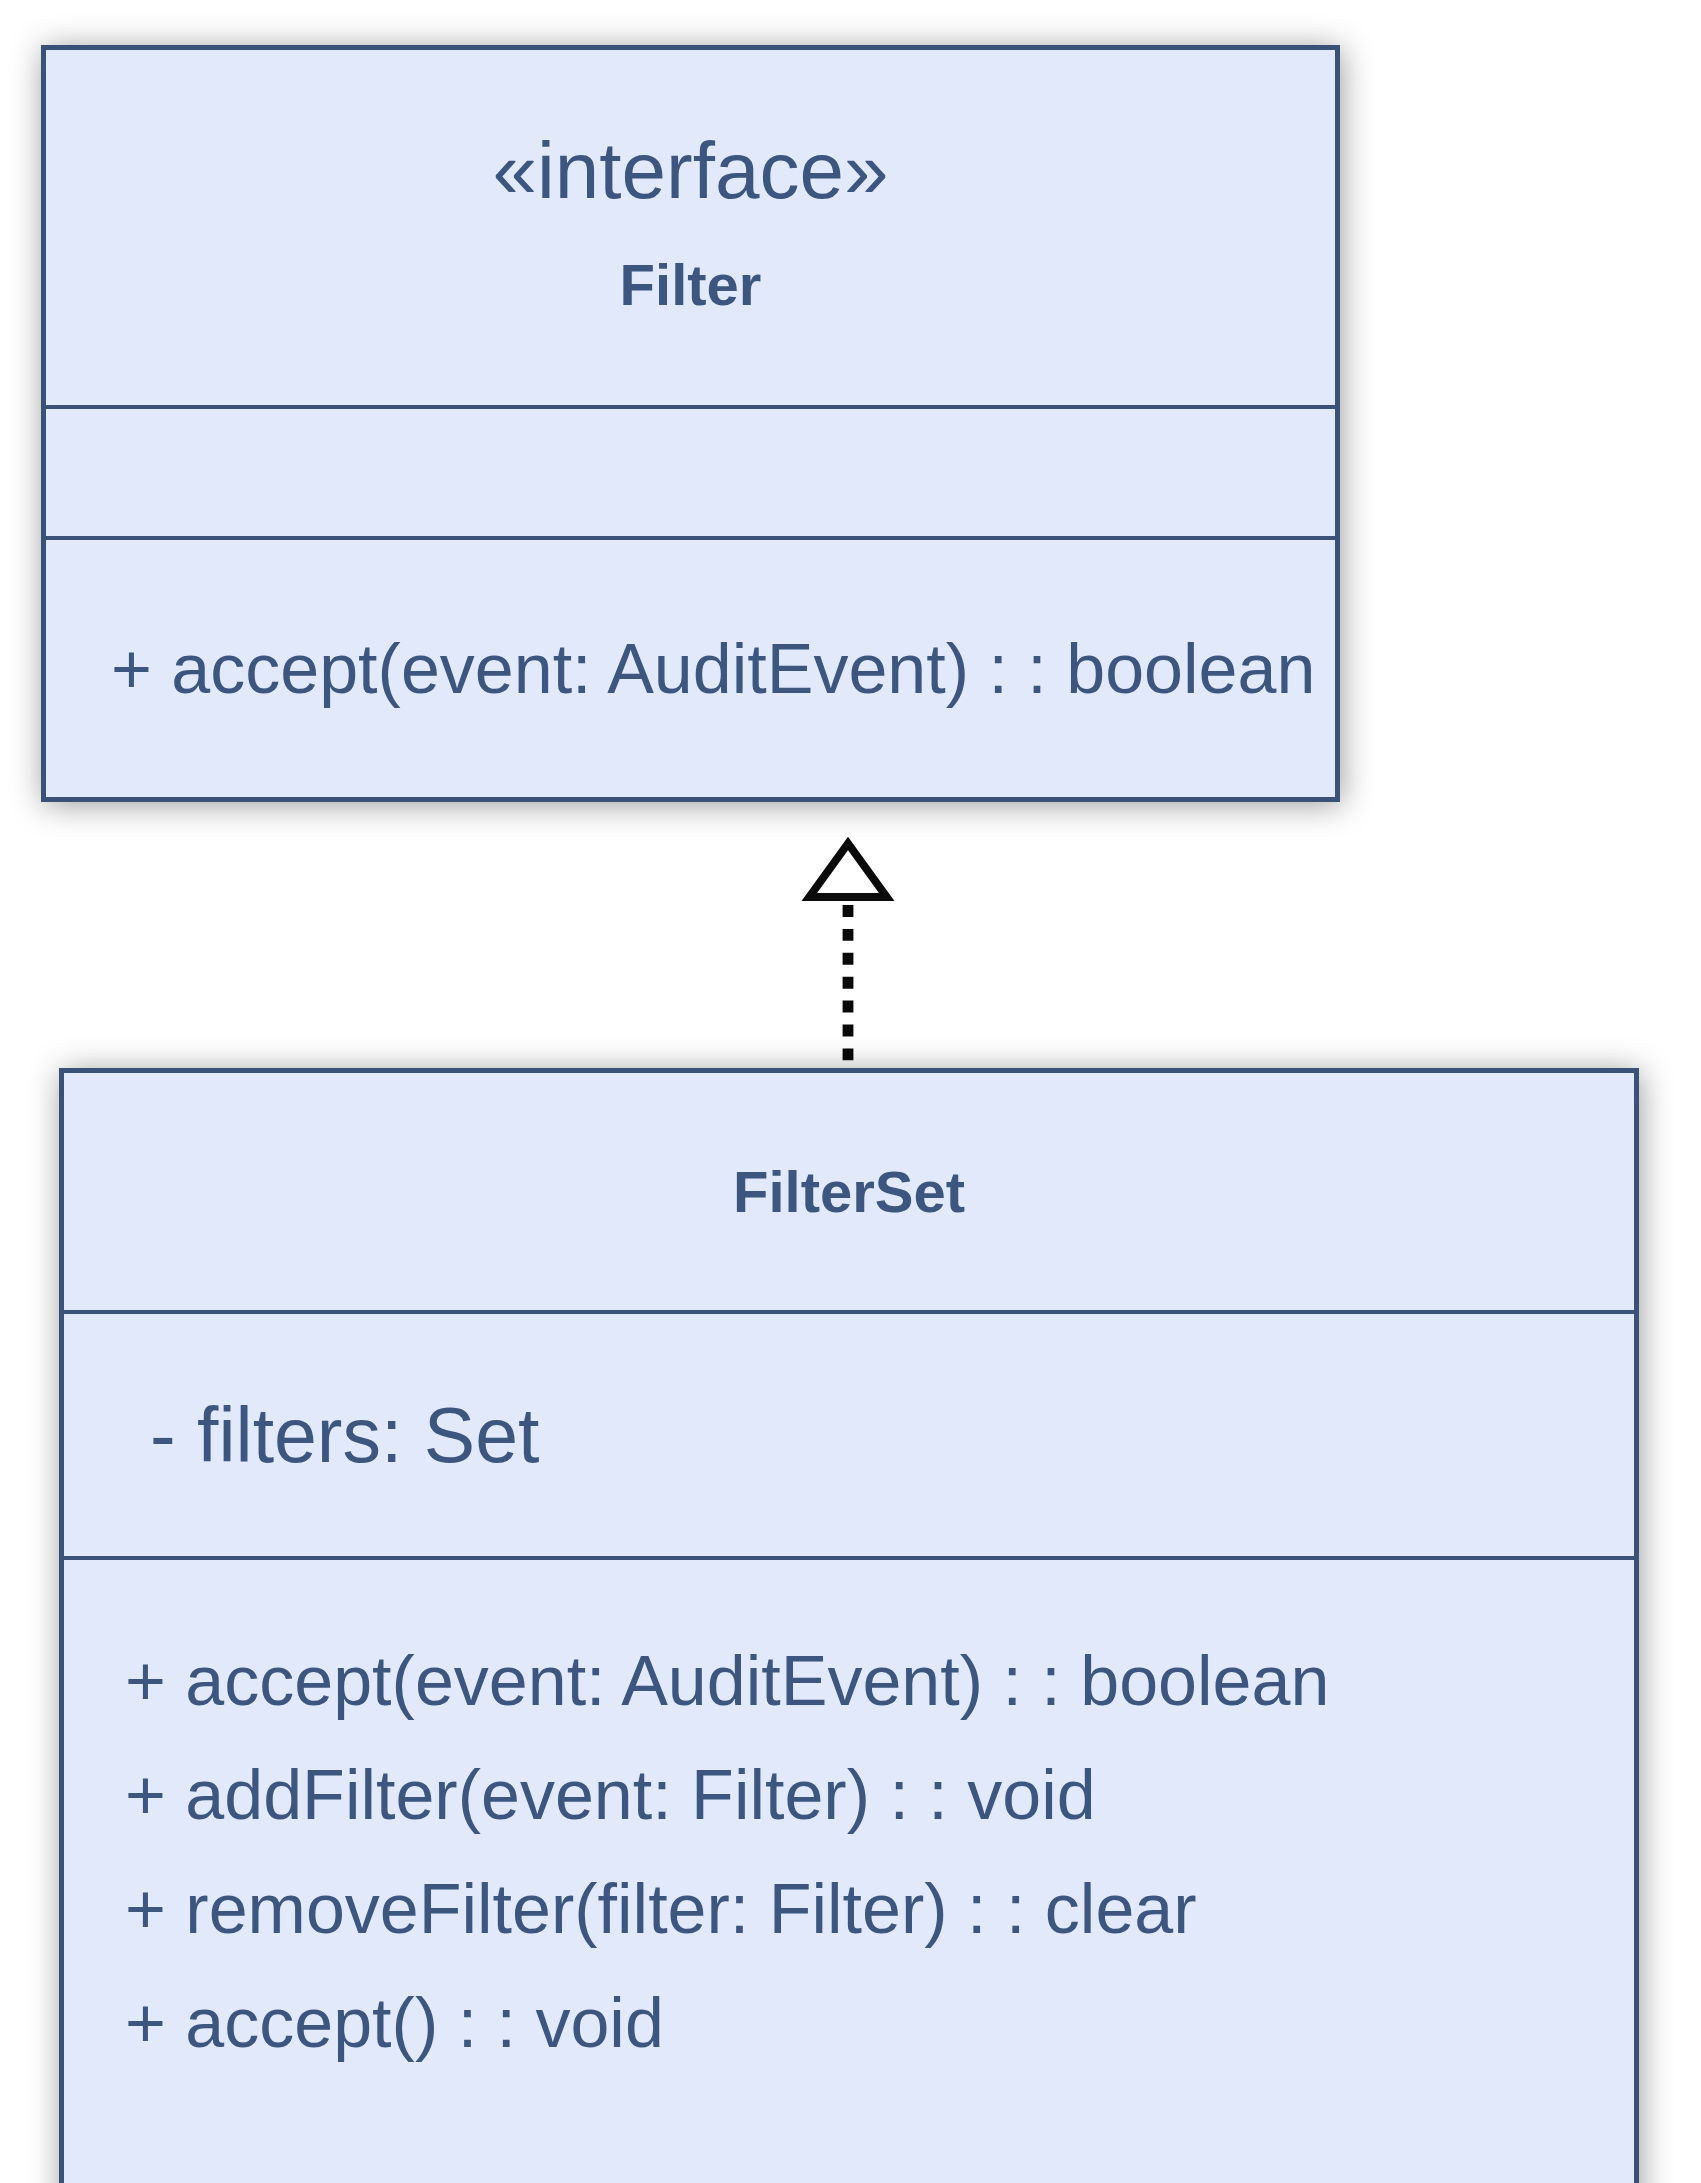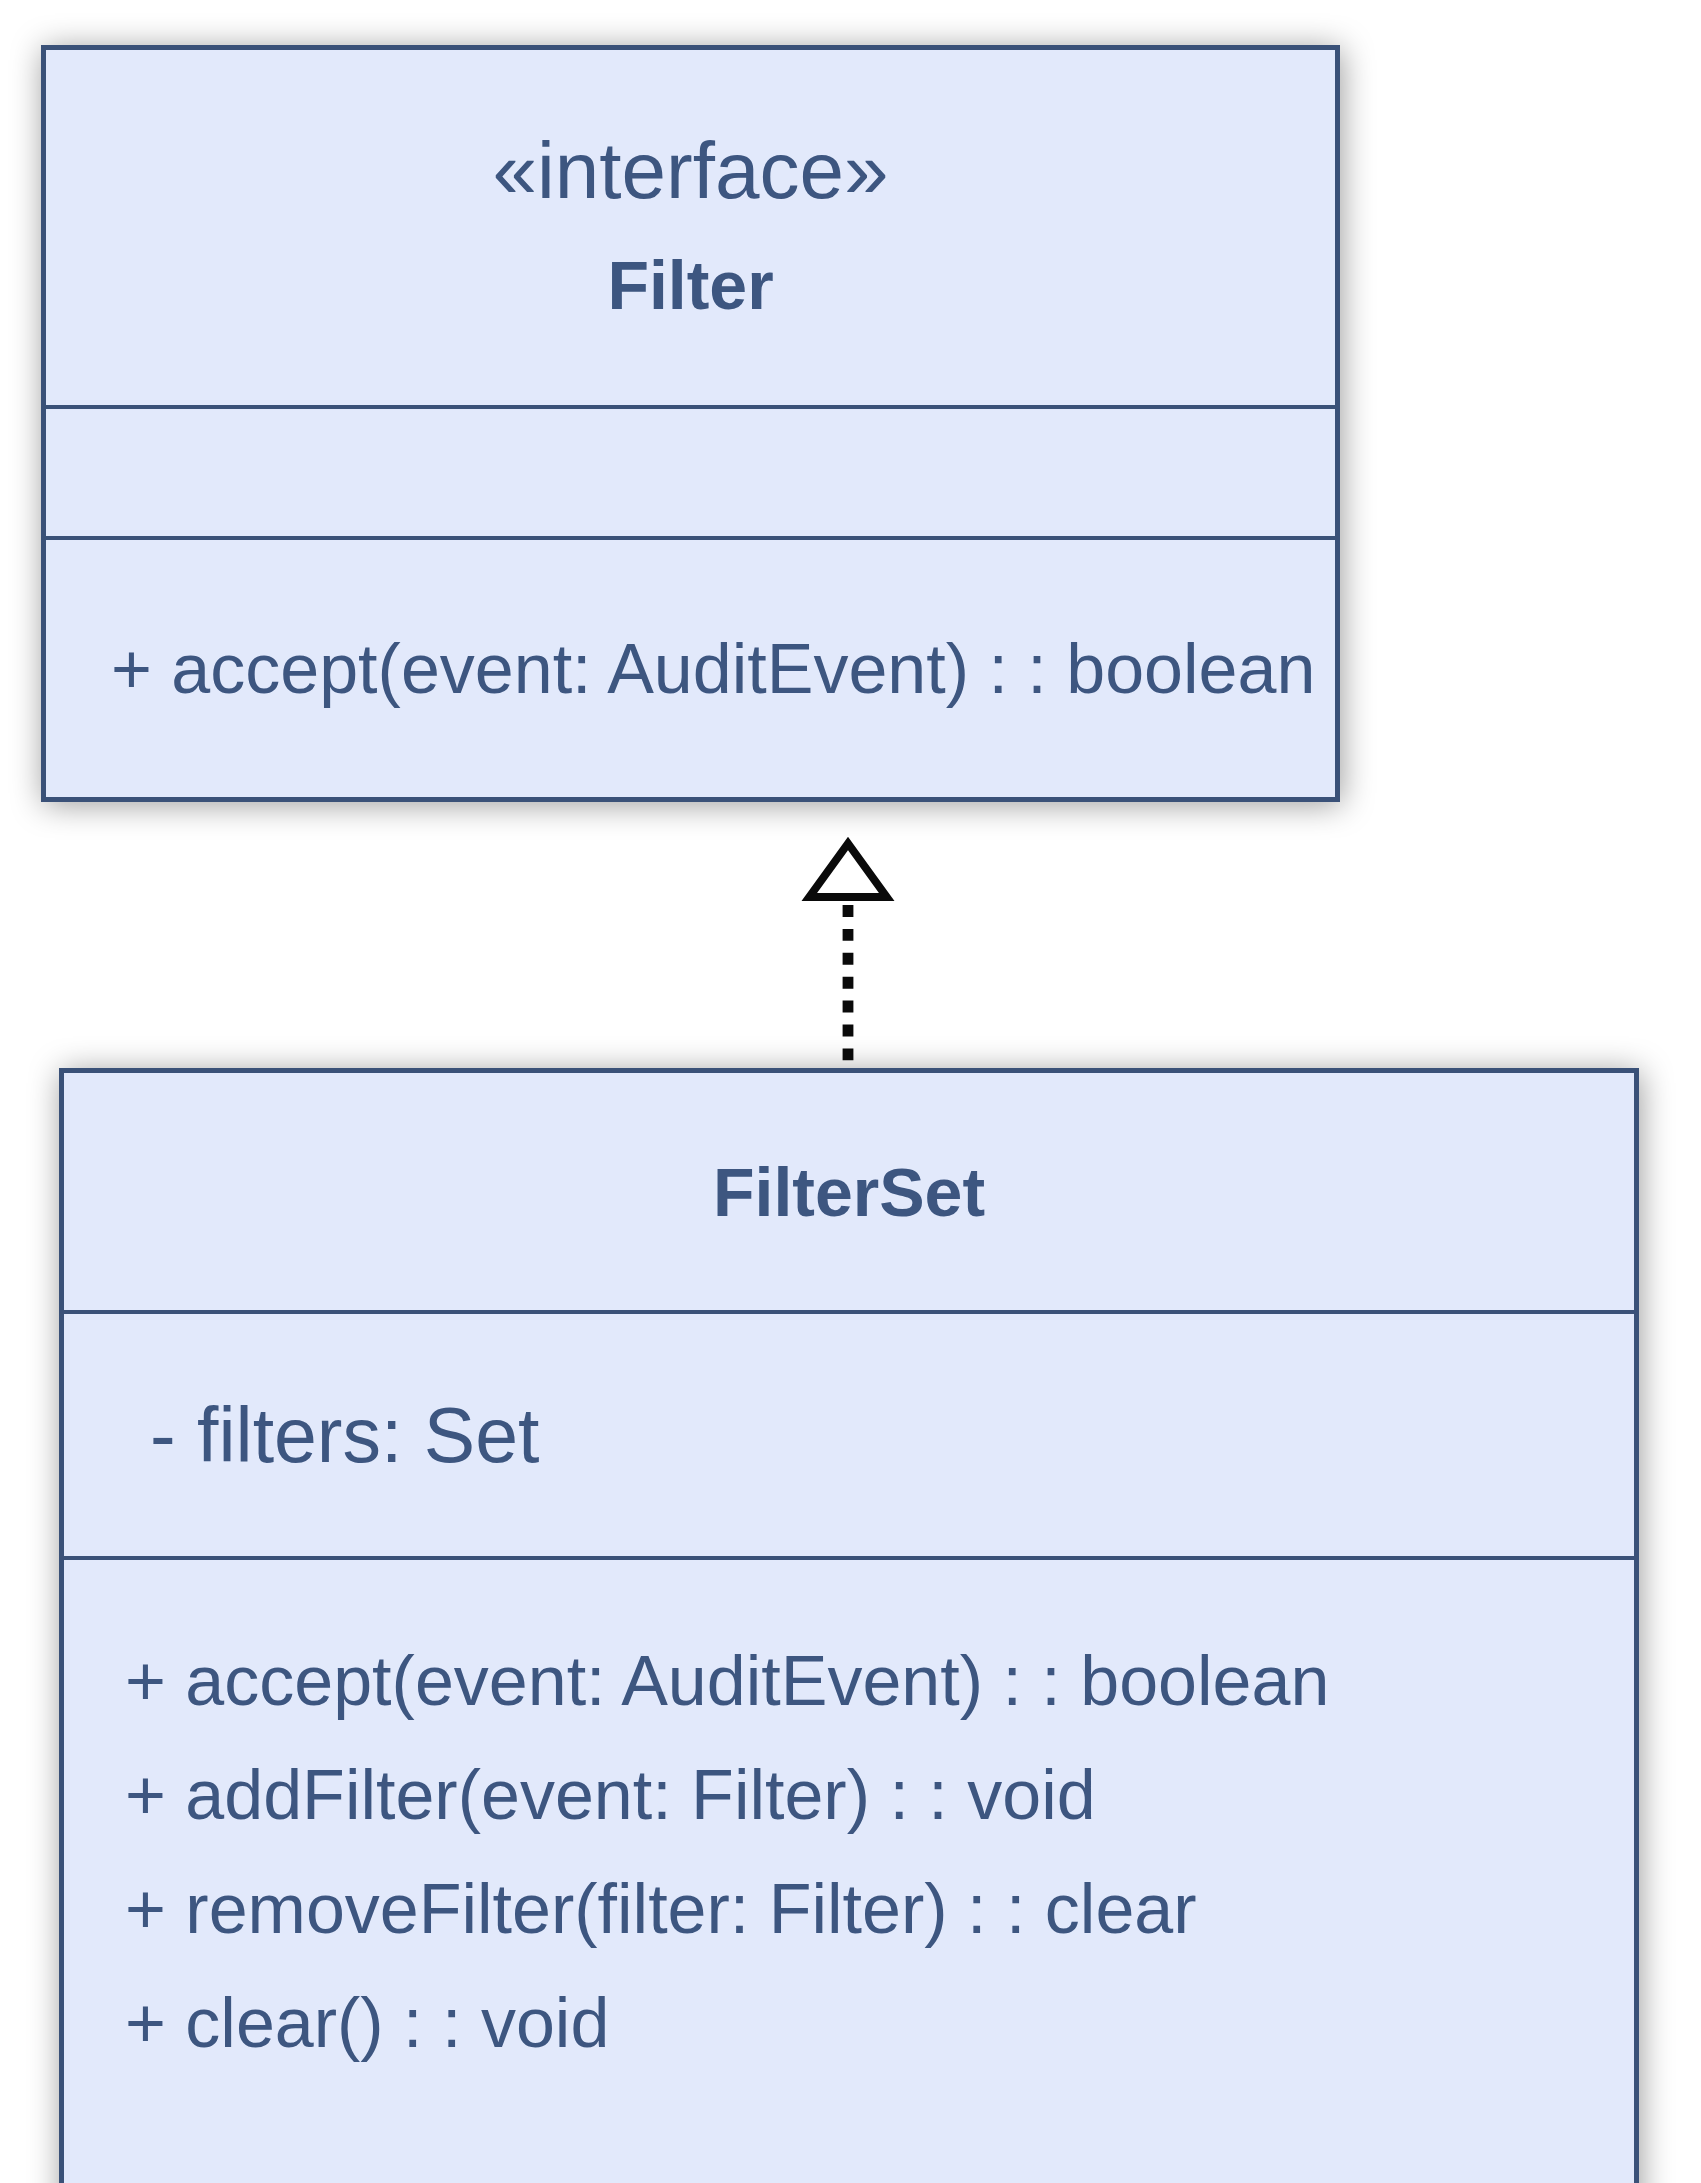--- a/index.html
+++ b/index.html
@@ -55,21 +55,21 @@
     flex-direction: column;
     align-items: center;
     justify-content: center;
   }
   .stereotype-line {
     font-size: 80px;
     line-height: 114px;
     font-weight: 400;
   }
   .class-name-line {
-    font-size: 68px;
+    font-size: 58px;
     line-height: 114px;
     font-weight: 700;
   }
   .class-filter .attributes-compartment {
     height: 131px;
   }
   .class-filter .methods-compartment {
     flex: 1;
     display: flex;
     flex-direction: column;
@@ -152,18 +152,18 @@
     <div class="compartment title-compartment">
       <div class="class-name-line">FilterSet</div>
     </div>
     <div class="compartment attributes-compartment sep">
       <div class="attribute-line">- filters: Set</div>
     </div>
     <div class="compartment methods-compartment sep">
       <div class="member-line">+ accept(event: AuditEvent) : : boolean</div>
       <div class="member-line">+ addFilter(event: Filter) : : void</div>
       <div class="member-line">+ removeFilter(filter: Filter) : : clear</div>
-      <div class="member-line">+ clear() : : void</div>
+      <div class="member-line">+ accept() : : void</div>
     </div>
   </div>
 
 </div>
 
 
 </body></html>

